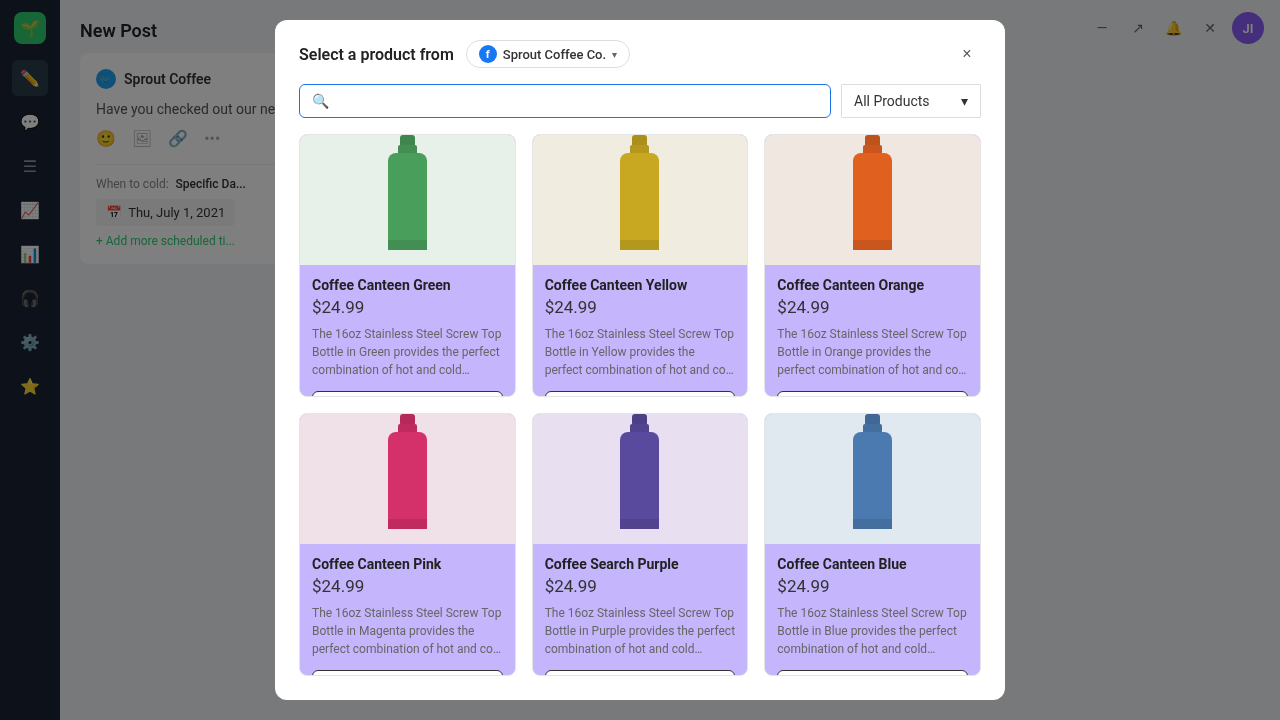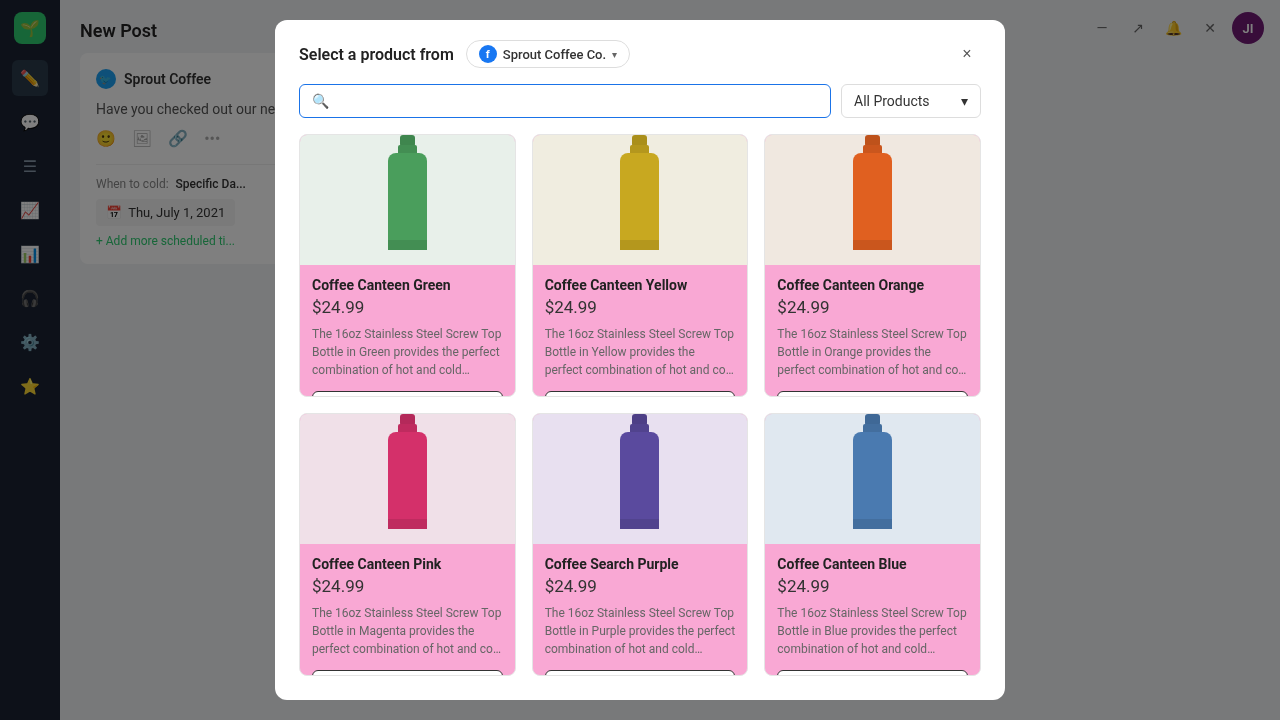--- a/index.html
+++ b/index.html
@@ -166,21 +166,21 @@
       align-items: center;
       justify-content: center;
       color: #666;
       font-size: 14px;
       cursor: pointer;
     }
 
     .avatar-circle {
       width: 32px;
       height: 32px;
-      background: #701a75;
+      background: #8b5cf6;
       border-radius: 50%;
       display: flex;
       align-items: center;
       justify-content: center;
       color: white;
       font-size: 13px;
       font-weight: 600;
     }
 
     
@@ -299,21 +299,21 @@
       outline: none;
       font-size: 14px;
       color: #333;
       width: 100%;
       padding: 8px 0;
       background: transparent;
     }
 
     .filter-select {
       border: 1px solid #ddd;
-      border-radius: 6px;
+      border-radius: 1px;
       padding: 8px 12px;
       font-size: 14px;
       color: #333;
       background: white;
       cursor: pointer;
       display: flex;
       align-items: center;
       gap: 8px;
       min-width: 140px;
       justify-content: space-between;
@@ -327,21 +327,21 @@
       overflow-y: auto;
       flex: 1;
     }
 
     .product-card {
       border: 1px solid #e5e5e5;
       border-radius: 8px;
       overflow: hidden;
       display: flex;
       flex-direction: column;
-      background: #f9a8d4;
+      background: #c4b5fd;
     }
 
     .product-image {
       height: 140px;
       display: flex;
       align-items: center;
       justify-content: center;
       background: #f0f0f0;
     }
 

